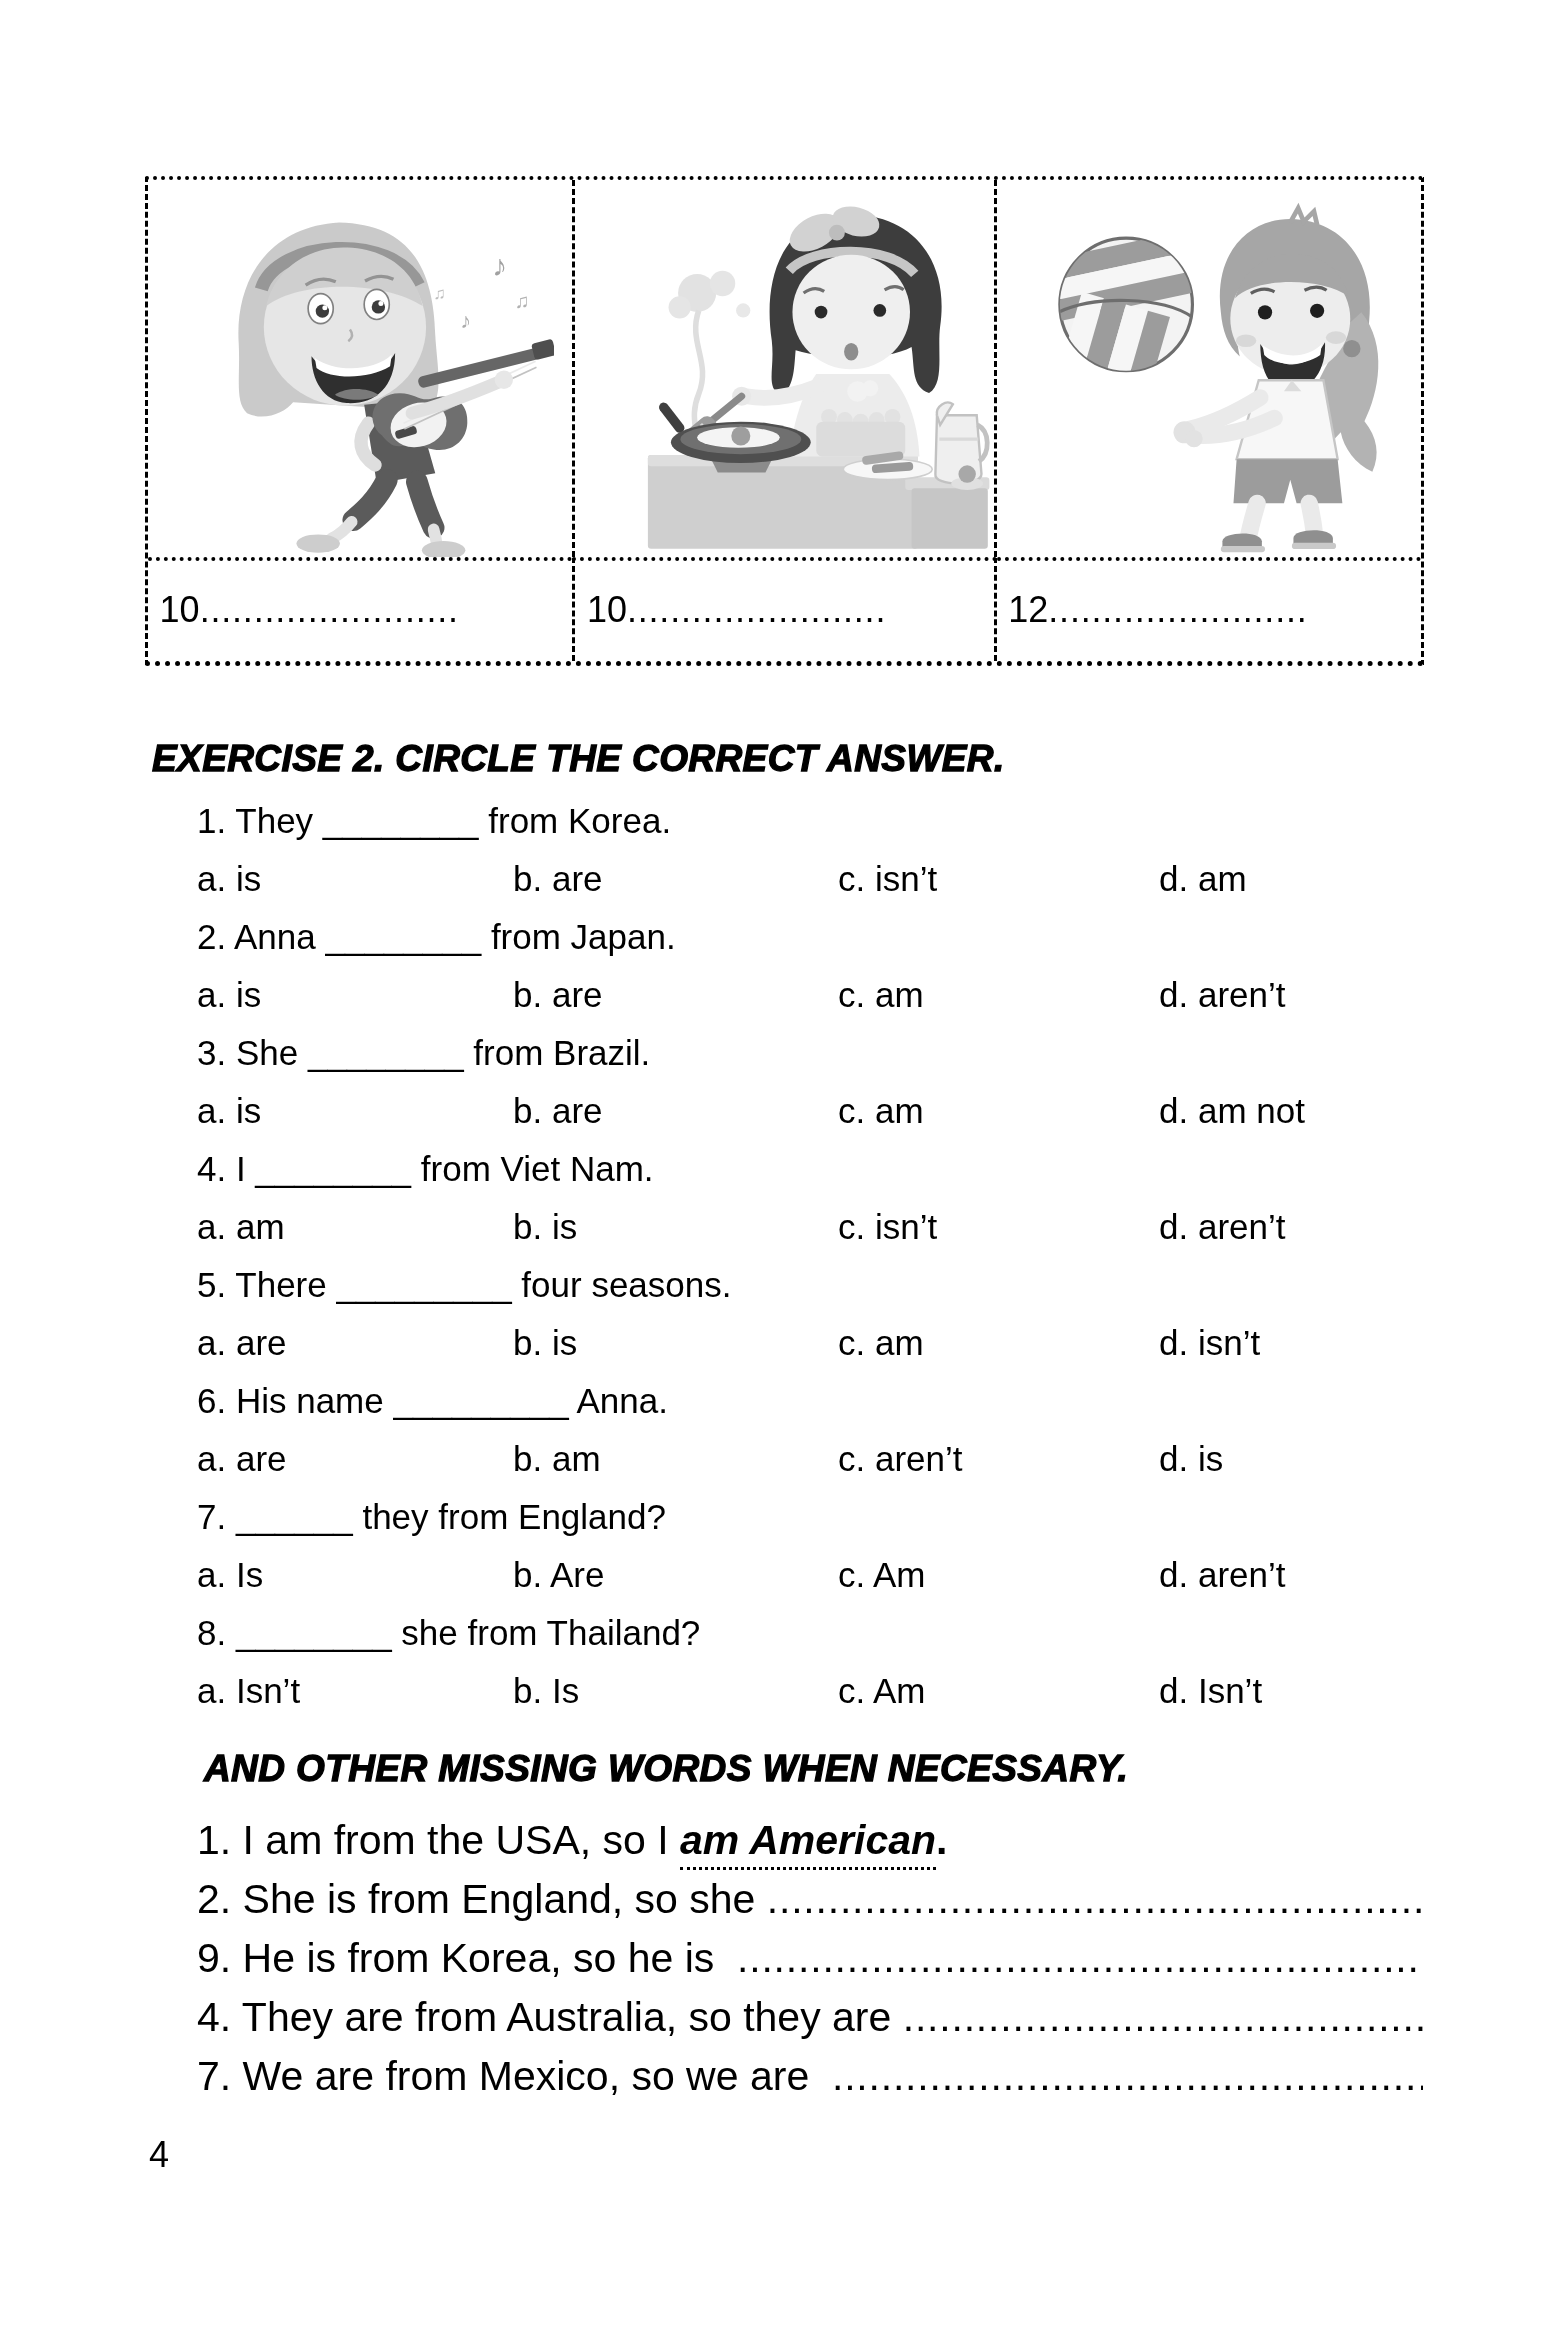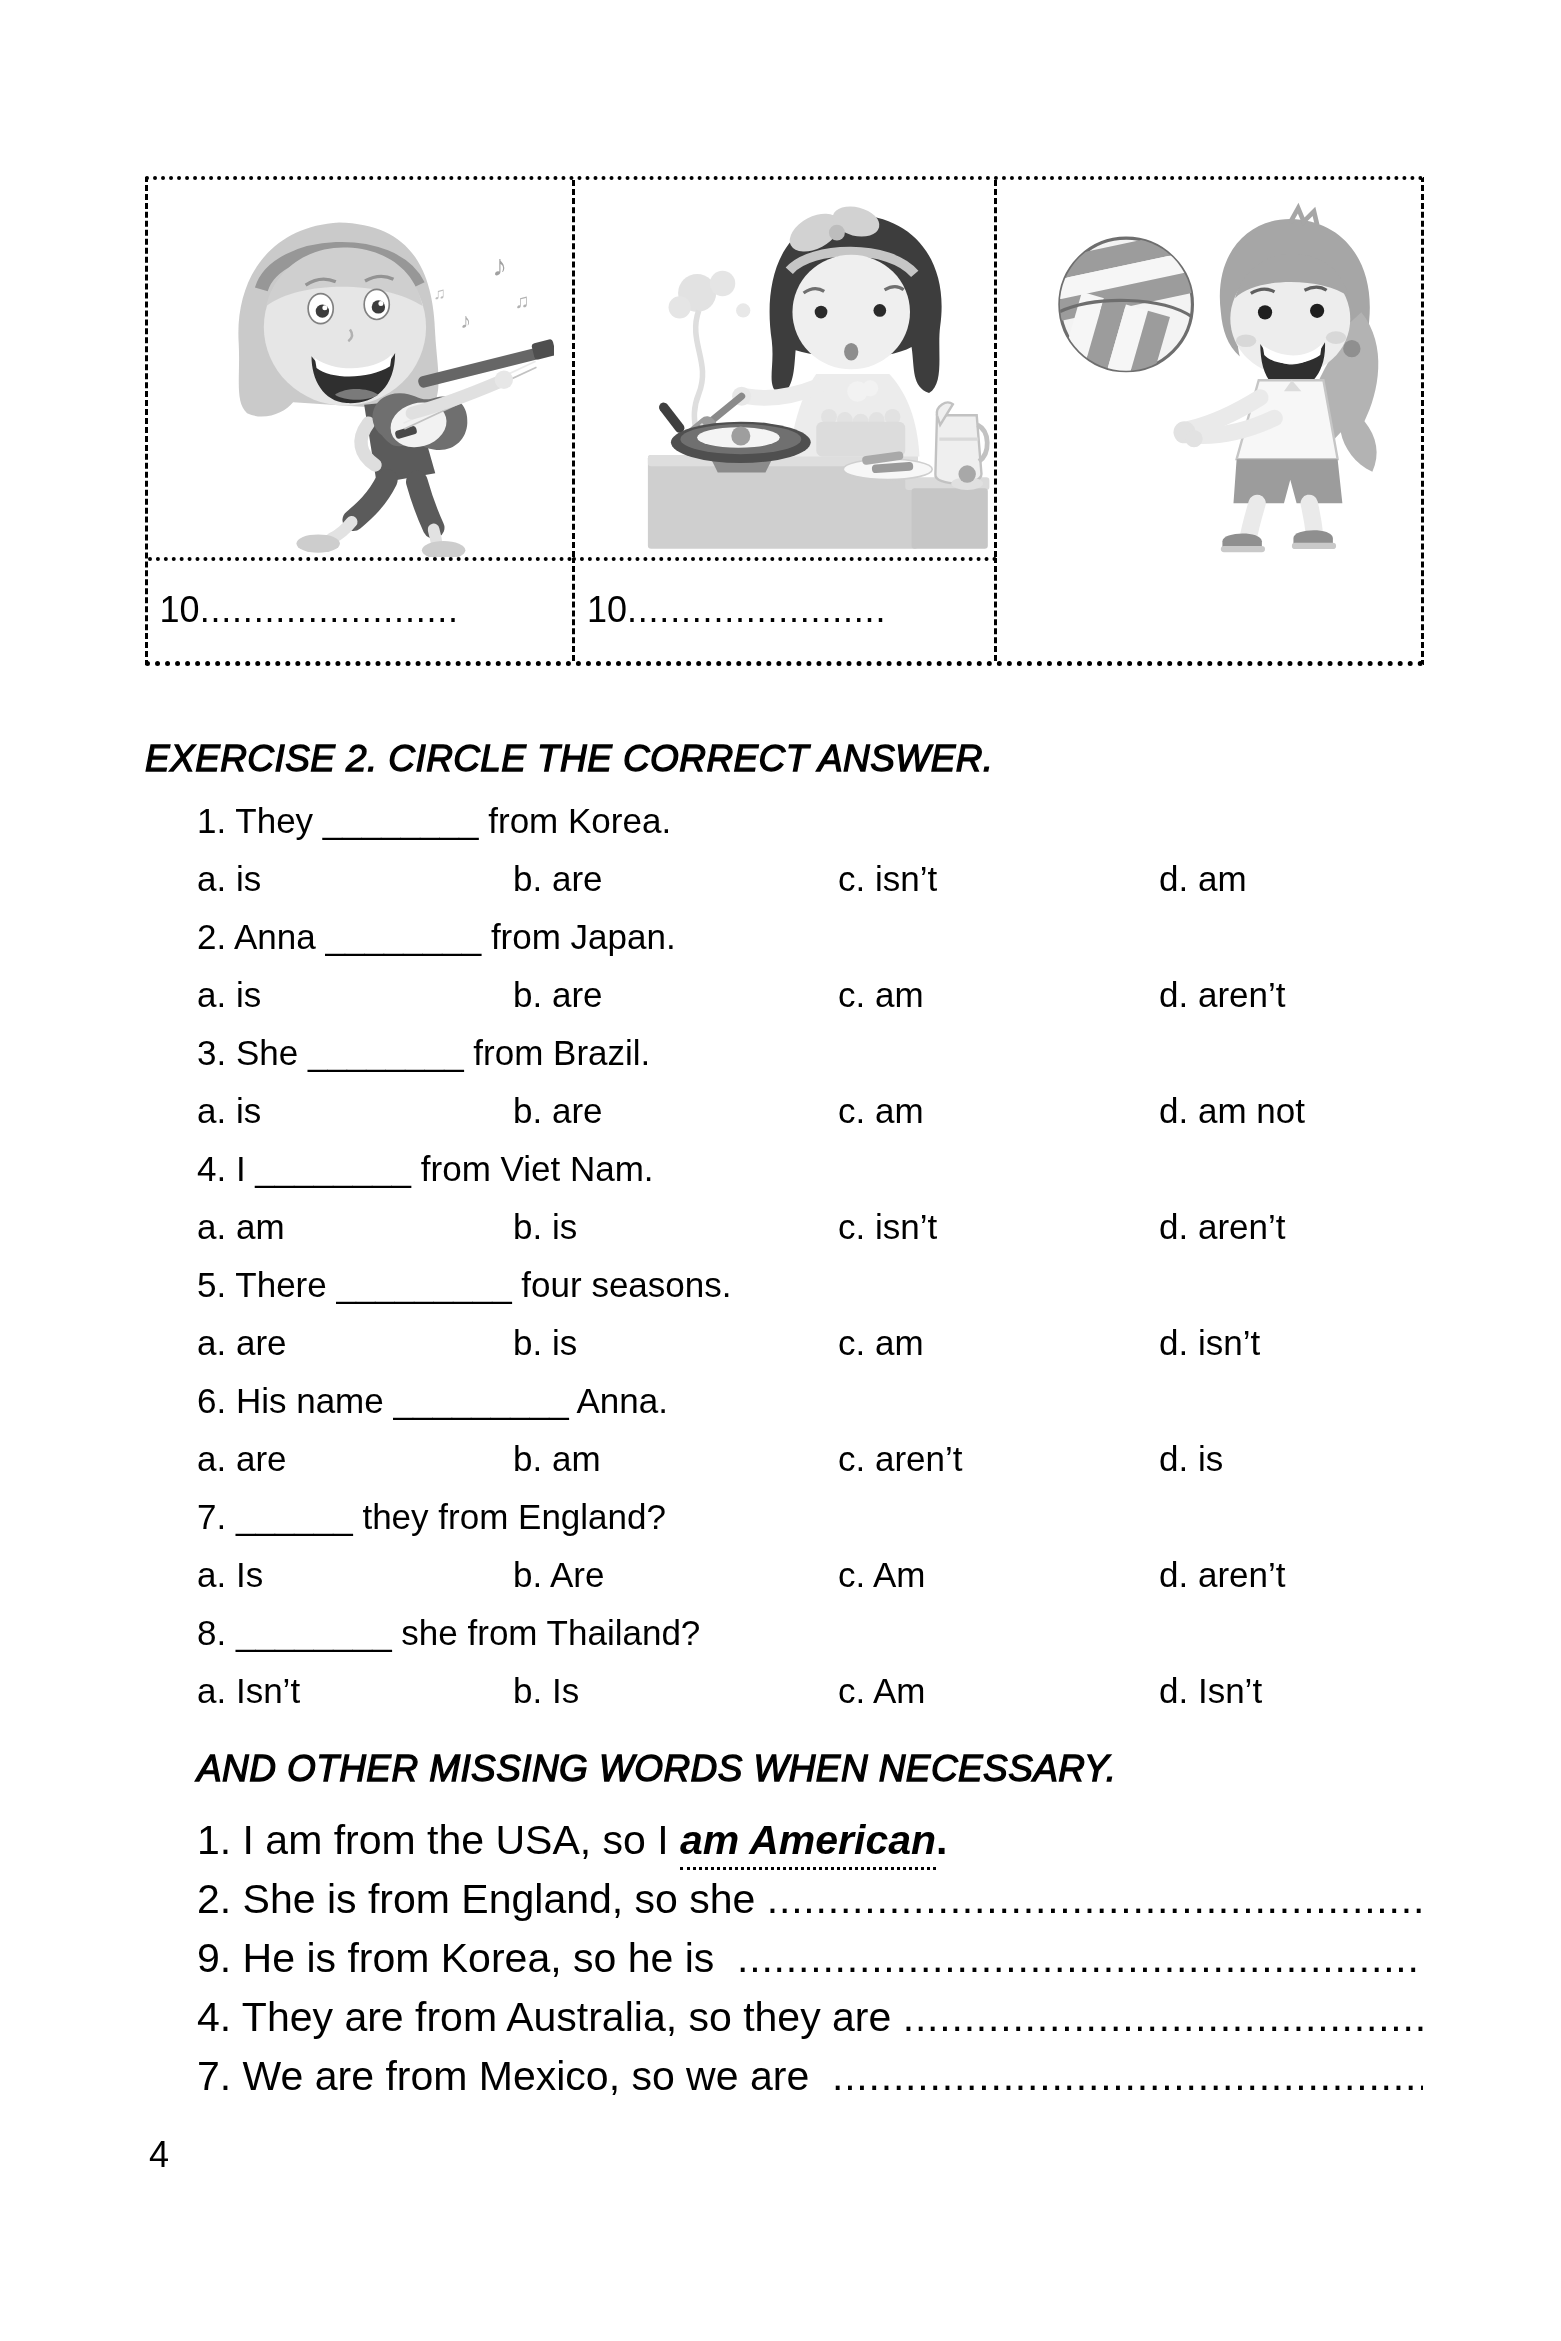--- a/index.html
+++ b/index.html
@@ -11,22 +11,22 @@
     grid-template-columns:1fr 1fr 1fr; grid-template-rows:377px 104px;
     border-left:3.3px dashed #000; border-right:3.3px dashed #000;
     border-top:4.1px dotted #000; border-bottom:5px dotted #000; }
   .pic-cell { display:flex; align-items:flex-end; justify-content:center; overflow:hidden; background:#fff; }
   .pic-cell.mid, .lab-cell.mid { border-left:3.3px dashed #000; border-right:3.3px dashed #000; }
   .lab-cell { border-top:4.1px dotted #000; font-size:36px; line-height:97px; padding-left:11.6px;
     white-space:nowrap; overflow:hidden; }
   .lab-dots { letter-spacing:0.8px; }
 
   
-  .ex-heading { font-weight:normal; font-style:italic; font-size:37px; line-height:47px;
-    letter-spacing:0.4px; -webkit-text-stroke:1.3px #000; margin:0; }
+  .ex-heading { font-weight:bold; font-style:italic; font-size:37px; line-height:47px;
+    letter-spacing:0.4px; -webkit-text-stroke:1.3px #000; margin:7px; }
   .ex2-heading { margin-top:69px; }
   .ex3-heading { margin-top:16.5px; line-height:63px; }
   .ex3-line2 { margin-left:52px; }
 
   
   .questions { margin-left:52px; margin-top:10px; }
   .q-line { height:58px; line-height:58px; font-size:35px; white-space:pre; }
   .opts { height:58px; line-height:58px; font-size:35px; display:grid;
     grid-template-columns:316px 325px 321px 1fr; }
 
@@ -199,20 +199,21 @@
         <path d="M362,392 C366,410 368,424 369,434" stroke="#eaeaea" stroke-width="22" fill="none" stroke-linecap="round"></path>
         <path d="M252,440 C252,428 300,426 302,440 L302,450 L252,450 Z" fill="#8f8f8f"></path>
         <rect x="250" y="446" width="56" height="8" rx="4" fill="#c9c9c9"></rect>
         <path d="M342,436 C342,424 390,422 392,436 L392,446 L342,446 Z" fill="#8f8f8f"></path>
         <rect x="340" y="442" width="56" height="8" rx="4" fill="#c9c9c9"></rect>
       </svg>
     </div>
 
     <div class="lab-cell"><span>10</span><span class="lab-dots">........................</span></div>
     <div class="lab-cell mid"><span>10</span><span class="lab-dots">........................</span></div>
+    <div class="lab-cell"><span>12</span><span class="lab-dots">........................</span></div>
   </div>
 
   <h2 class="ex-heading ex2-heading">EXERCISE 2. CIRCLE THE CORRECT ANSWER.</h2>
 
   <div class="questions">
     <div>
       <div class="q-line">1. They ________ from Korea.</div>
       <div class="opts">
         <span>a. is</span>
         <span>b. are</span>

